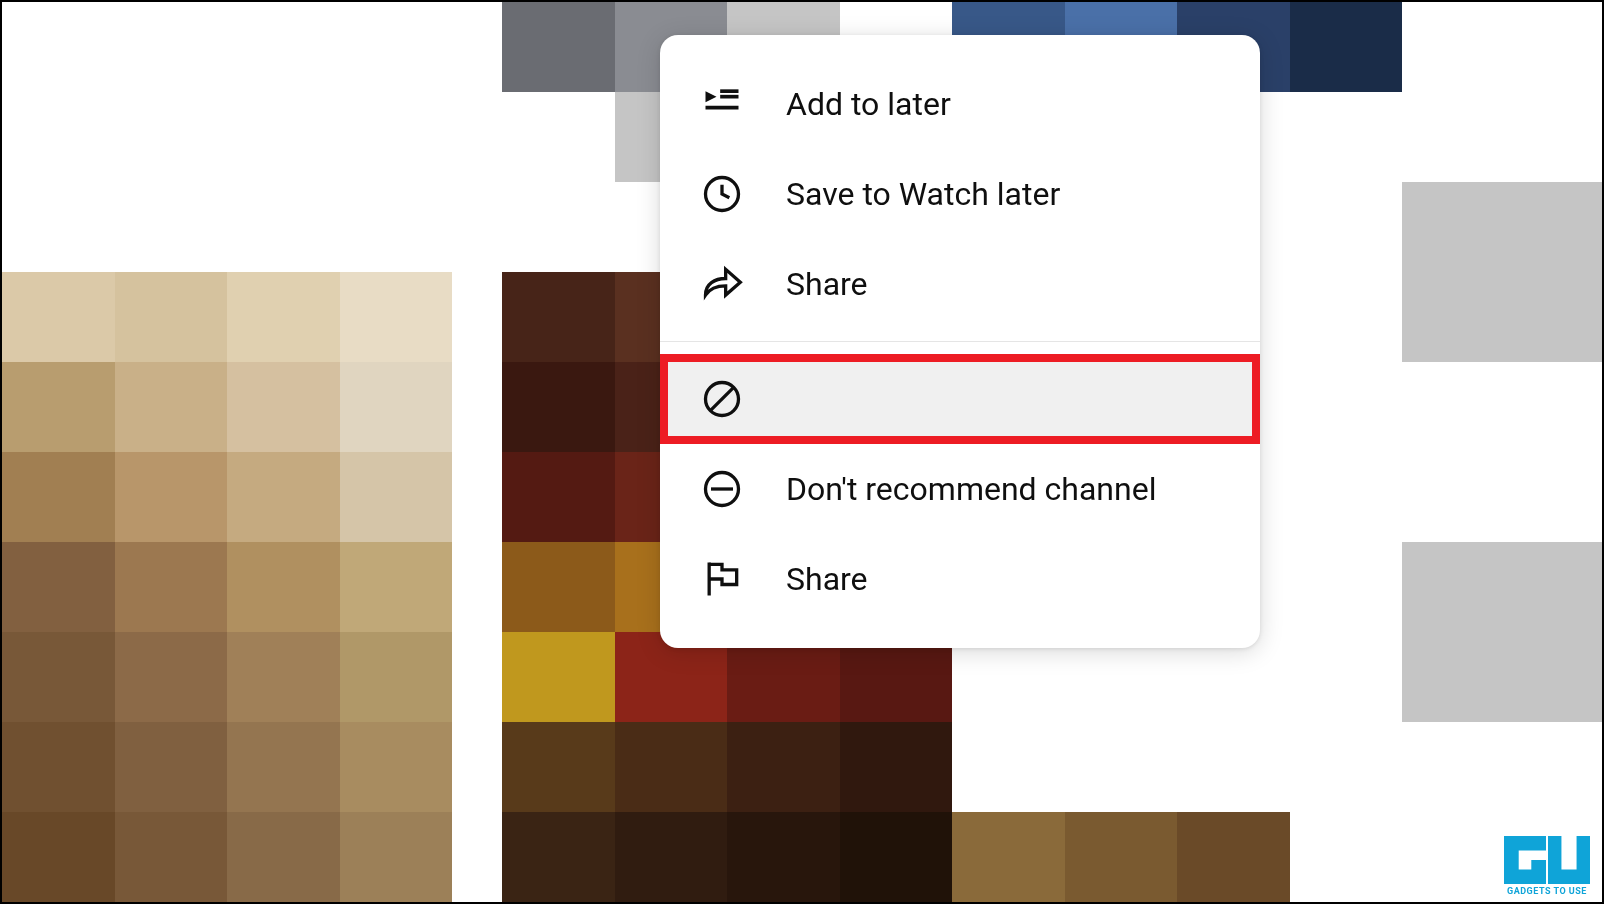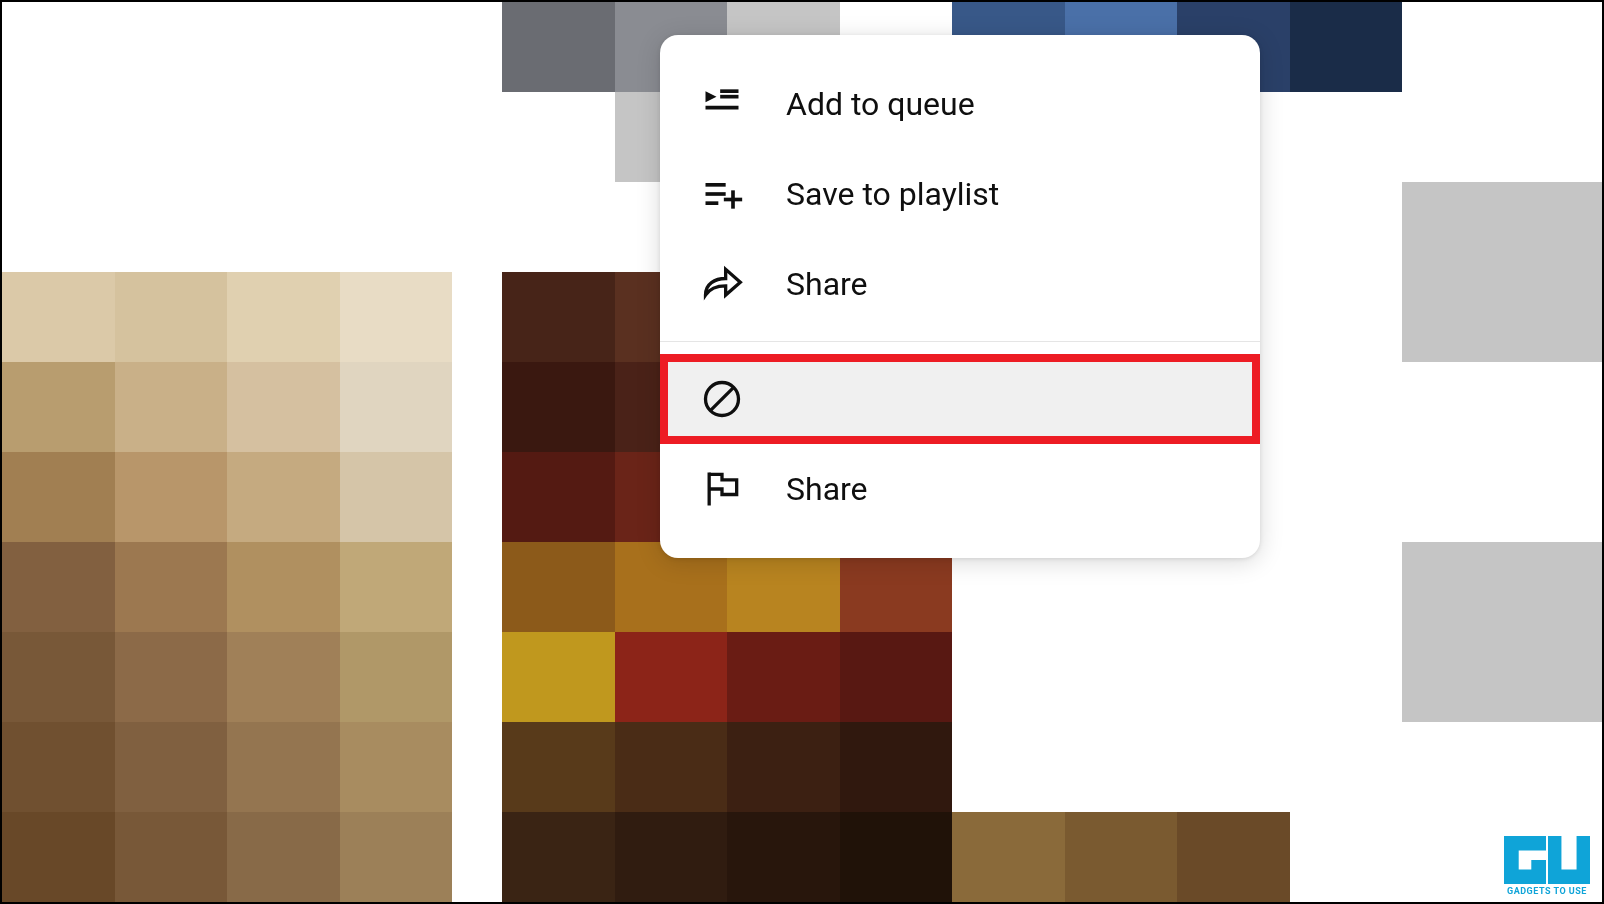--- a/index.html
+++ b/index.html
@@ -336,52 +336,58 @@
 <div class="context-menu">
   <div class="menu-item">
     <span class="menu-icon">
       <svg width="44" height="44" viewBox="0 0 24 24" fill="none" stroke="#0f0f0f" stroke-width="1.5">
         <polygon points="3,5 9,8 3,11" fill="#0f0f0f" stroke="none"></polygon>
         <line x1="11" y1="5" x2="21" y2="5" stroke-width="2"></line>
         <line x1="11" y1="8" x2="21" y2="8" stroke-width="2"></line>
         <line x1="3" y1="14" x2="21" y2="14" stroke-width="2"></line>
       </svg>
     </span>
-    <span class="menu-label">Add to queue</span>
+    <span class="menu-label">Add to later</span>
   </div>
   <div class="menu-item">
     <span class="menu-icon">
-      <svg width="44" height="44" viewBox="0 0 24 24" fill="none" stroke="#0f0f0f" stroke-width="2">
-        <line x1="3" y1="7" x2="14" y2="7"></line>
-        <line x1="3" y1="12" x2="14" y2="12"></line>
-        <line x1="3" y1="17" x2="10" y2="17"></line>
-        <line x1="18" y1="10" x2="18" y2="20"></line>
-        <line x1="13" y1="15" x2="23" y2="15"></line>
-      </svg>
-    </span>
-    <span class="menu-label">Save to playlist</span>
+      <svg width="44" height="44" viewBox="0 0 24 24" fill="none" stroke="#0f0f0f" stroke-width="1.8">
+        <circle cx="12" cy="12" r="9"></circle>
+        <polyline points="12,7 12,12 16,14"></polyline>
+      </svg>
+    </span>
+    <span class="menu-label">Save to Watch later</span>
   </div>
   <div class="menu-item">
     <span class="menu-icon">
       <svg width="44" height="44" viewBox="0 0 24 24" fill="none" stroke="#0f0f0f" stroke-width="1.8">
         <path d="M3 18 C3 12, 8 9, 14 9 L14 4 L22 11 L14 18 L14 13 C9 13, 5 15, 3 18 Z"></path>
       </svg>
     </span>
     <span class="menu-label">Share</span>
   </div>
 
   <div class="divider"></div>
 
   <div class="menu-item highlighted">
     <span class="menu-icon">
       <svg width="44" height="44" viewBox="0 0 24 24" fill="none" stroke="#0f0f0f" stroke-width="1.8">
         <circle cx="12" cy="12" r="9"></circle>
         <line x1="5.5" y1="18.5" x2="18.5" y2="5.5"></line>
       </svg>
     </span>
+  </div>
+  <div class="menu-item">
+    <span class="menu-icon">
+      <svg width="44" height="44" viewBox="0 0 24 24" fill="none" stroke="#0f0f0f" stroke-width="1.8">
+        <circle cx="12" cy="12" r="9"></circle>
+        <line x1="6" y1="12" x2="18" y2="12"></line>
+      </svg>
+    </span>
+    <span class="menu-label">Don't recommend channel</span>
   </div>
   <div class="menu-item">
     <span class="menu-icon">
       <svg width="44" height="44" viewBox="0 0 24 24" fill="none" stroke="#0f0f0f" stroke-width="1.8">
         <line x1="5" y1="3" x2="5" y2="21"></line>
         <path d="M5 4 L12 4 L12 7 L20 7 L20 15 L12 15 L12 12 L5 12"></path>
       </svg>
     </span>
     <span class="menu-label">Share</span>
   </div>

